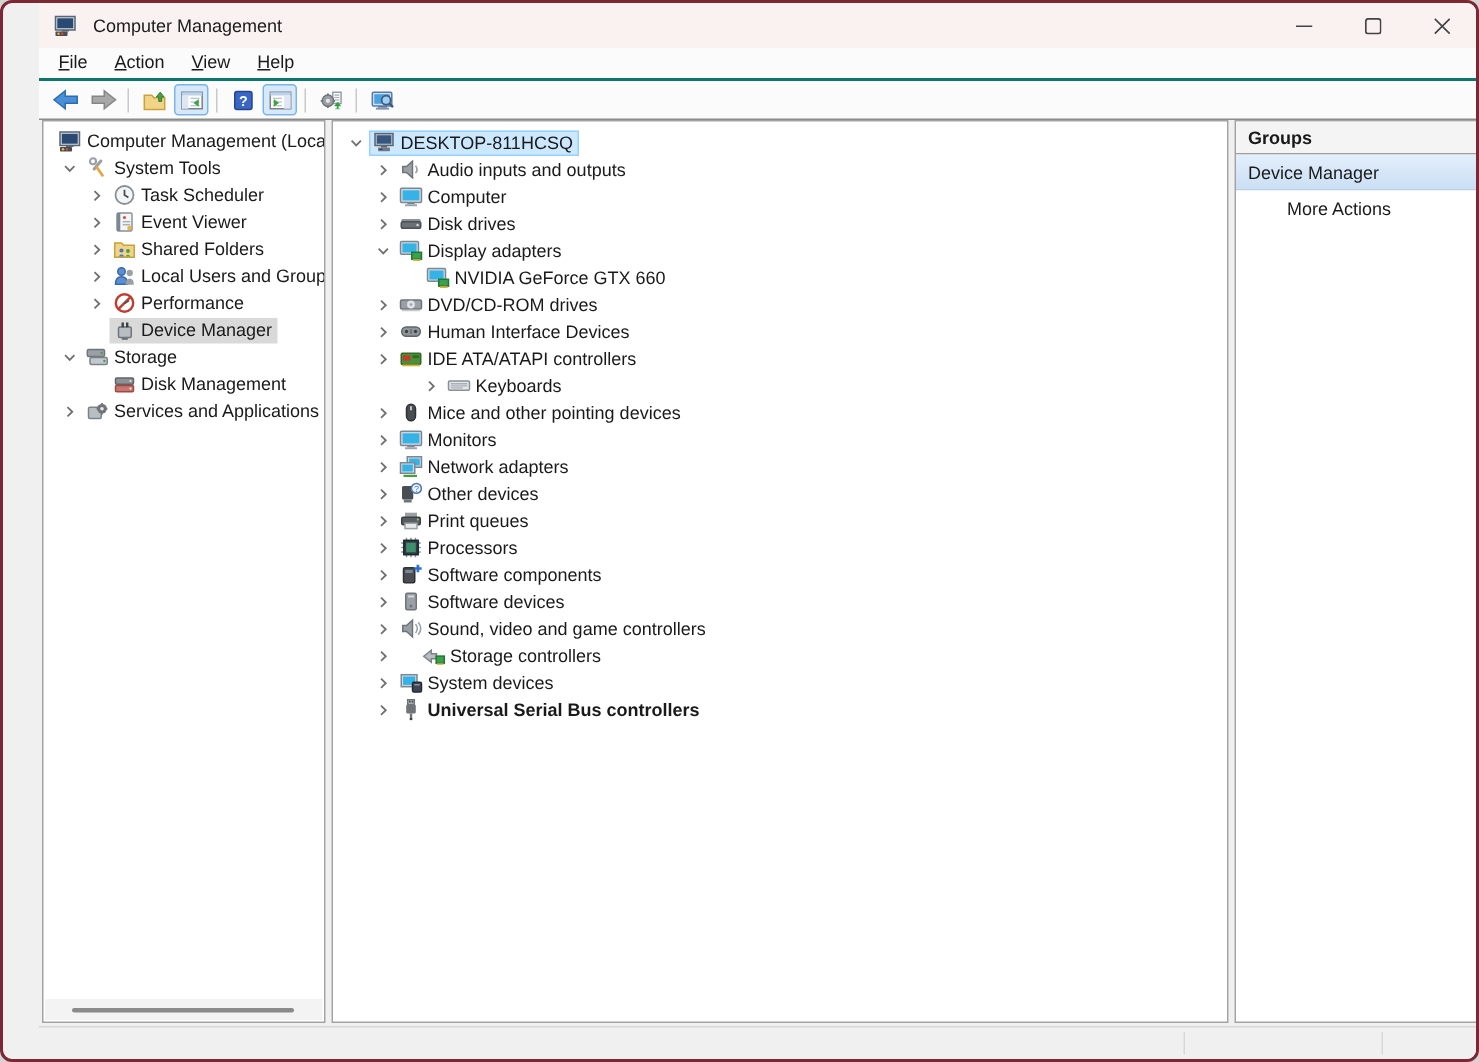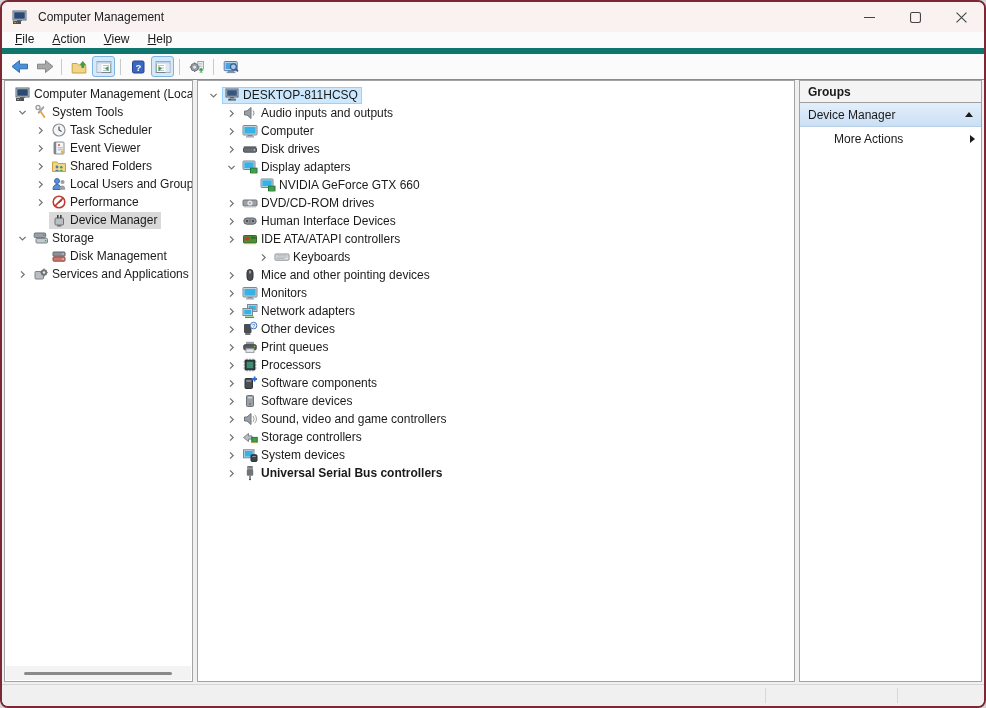--- a/index.html
+++ b/index.html
@@ -1,30 +1,30 @@
 <!DOCTYPE html>
 <html><head>
 <meta charset="utf-8">
 <style>
   * { box-sizing: border-box; }
   body { margin: 0; background: #d4d4d4; font-family: "Liberation Sans", sans-serif; }
   .window {
     position: relative; width: 986px; height: 708px;
     background: #f0f0f0; border: 2px solid #7b2734; border-radius: 8px;
     overflow: hidden; display: flex; flex-direction: column;
-    font-size: 12px; color: #1a1a1a;
+    font-size: 12px; color: #1a1a1a; padding-left: 24px;
   }
   
   .titlebar { height: 30px; background: #f9f2f1; display: flex; align-items: center; flex: none; }
   .titlebar .app-icon { margin: 0 10px 0 10px; display: flex; }
   .titlebar .title { flex: 1; font-size: 12px; color: #1b1b1b; }
   .win-controls { display: flex; height: 100%; }
   .win-btn { width: 46px; height: 100%; display: flex; align-items: center; justify-content: center; }
   
-  .menubar { height: 22px; background: #fbfbfb; display: flex; align-items: flex-end; padding-left: 4px; flex: none; border-bottom: 6px solid #0f766e; }
+  .menubar { height: 22px; background: #fbfbfb; display: flex; align-items: flex-start; padding-left: 4px; flex: none; border-bottom: 2px solid #0f766e; }
   .menu-item { padding: 2px 9px; }
   .menu-item u { text-decoration: underline; }
   
   .toolbar { height: 26px; background: #fbfbfb; display: flex; align-items: center; padding-left: 5px; flex: none; border-bottom: 1px solid #8b8b8b; }
   .tool-btn { width: 23px; height: 21px; display: flex; align-items: center; justify-content: center; border: 1px solid transparent; border-radius: 3px; margin: 0 1px; }
   .tool-btn.active { background: #d6e9fb; border-color: #7eb4e2; }
   .tool-sep { width: 1px; height: 16px; background: #c9c9c9; margin: 0 4px; }
   
   .main { flex: 1; position: relative; background: #f0f0f0; }
   .pane { position: absolute; top: 0; bottom: 2px; background: #fff; border: 1px solid #a3a3a3; overflow: hidden; }
@@ -701,21 +701,21 @@
             <span class="row-content">
               <span class="ticon">
                 <svg width="16" height="16" viewBox="0 0 16 16">
                   <path d="M2.5 6 H5 L9 2.5 V13.5 L5 10 H2.5 Z" fill="#9aa0a6" stroke="#6f7479"></path>
                   <path d="M11 5 q2.4 3 0 6 M12.8 3.8 q3.4 4.2 0 8.4" stroke="#9aa0a6" stroke-width="1" fill="none"></path>
                 </svg>
               </span>
               <span class="tlabel">Sound, video and game controllers</span>
             </span>
           </div>
-          <div class="tree-row" style="padding-left: 24px;">
+          <div class="tree-row" style="padding-left: 24px; gap: 15px;">
             <span class="chev">
               <svg width="9" height="9" viewBox="0 0 9 9">
                 <path d="M3 1.4 L6.2 4.5 3 7.6" fill="none" stroke="#707070" stroke-width="1.2"></path>
               </svg>
             </span>
             <span class="row-content">
               <span class="ticon">
                 <svg width="16" height="16" viewBox="0 0 16 16">
                   <path d="M1.5 8.5 L6.5 4.5 v2.4 h3.5 v3.2 H6.5 v2.4 Z" fill="#b9bec3" stroke="#7c8288"></path>
                   <rect x="9.8" y="8.4" width="5.4" height="4.8" fill="#3ca050" stroke="#1d7a33"></rect>

